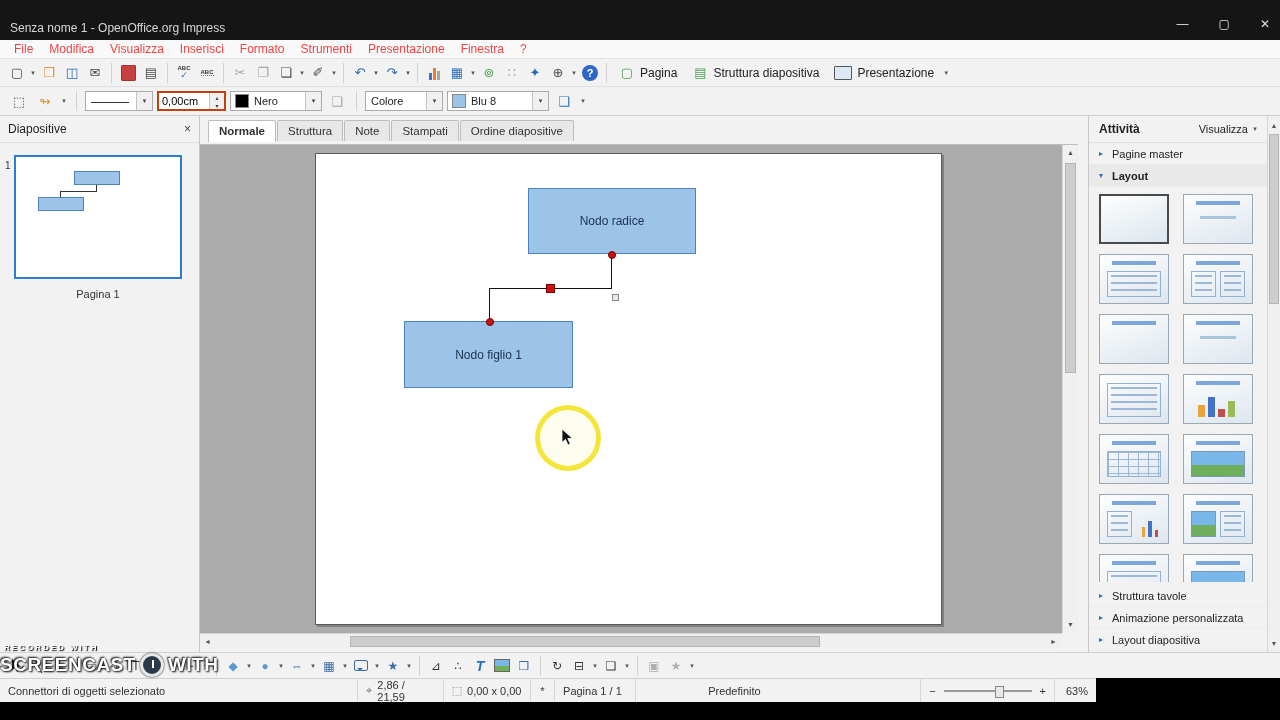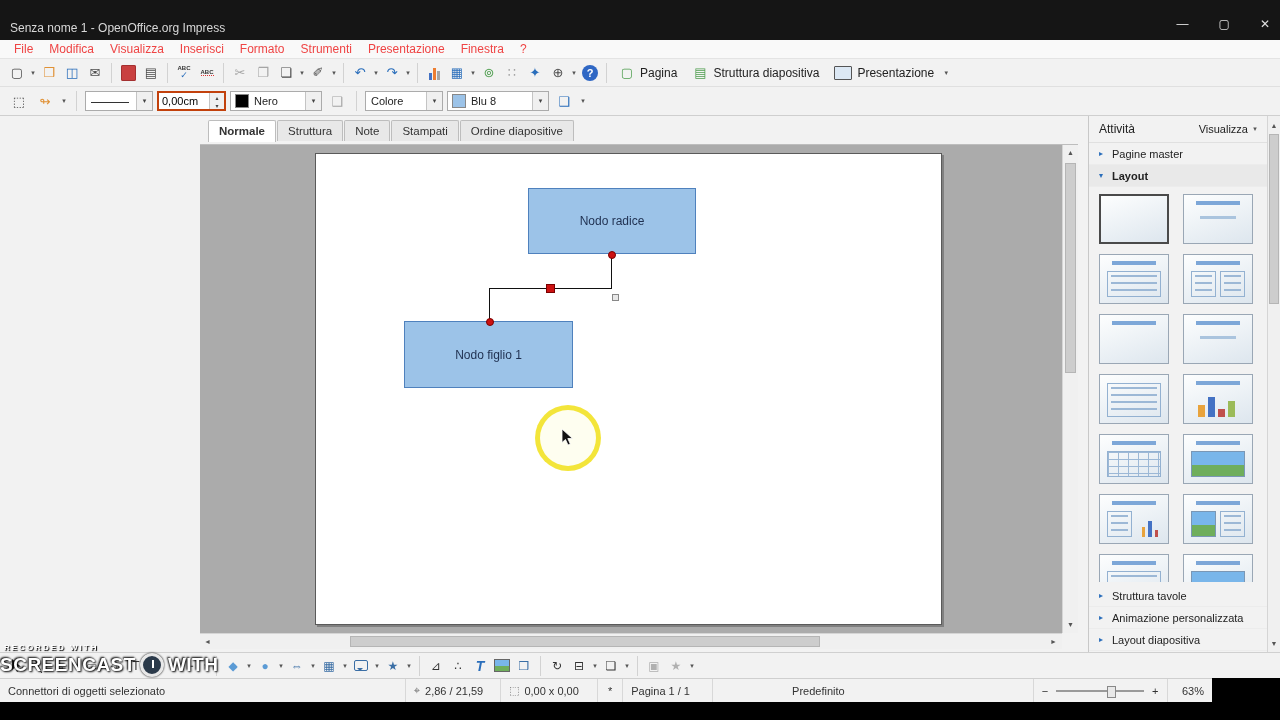--- a/index.html
+++ b/index.html
@@ -61,21 +61,21 @@
   .handle-gray{position:absolute;width:5px;height:5px;background:#e8e8e8;border:1px solid #888;}
   .halo{position:absolute;width:56px;height:56px;border-radius:50%;border:5px solid rgba(242,228,48,0.95);background:rgba(252,248,170,0.18);}
   
   .vscroll{position:absolute;left:862px;top:29px;width:16px;height:488px;background:#f0f0f0;border-left:1px solid #d5d5d5;box-sizing:border-box;}
   .hscroll{position:absolute;left:0;top:517px;width:862px;height:16px;background:#f0f0f0;border-top:1px solid #d5d5d5;box-sizing:border-box;}
   .sc-btn{position:absolute;width:15px;height:15px;display:flex;align-items:center;justify-content:center;font-size:7px;color:#555;background:#f0f0f0;}
   .sc-thumb{position:absolute;background:#cdcdcd;border:1px solid #b5b5b5;box-sizing:border-box;}
   
   .tasks-panel{position:absolute;left:1088px;top:0;width:192px;height:536px;background:#f2f2f2;border-left:1px solid #c8c8c8;box-sizing:border-box;}
   .tasks-head{height:26px;display:flex;align-items:center;padding:0 6px 0 10px;font-size:12px;border-bottom:1px solid #e0e0e0;}
-  .tasks-head .t{font-weight:normal;color:#222;}
+  .tasks-head .t{font-weight:bold;color:#222;}
   .tasks-head .view{margin-left:auto;display:flex;align-items:center;gap:3px;font-size:11px;color:#222;}
   .tp-row{height:21px;display:flex;align-items:center;gap:5px;padding:0 10px;font-size:11px;color:#222;border-bottom:1px solid #ececec;}
   .tp-row .tri{font-size:8px;color:#2a6ebb;width:8px;}
   .tp-row.bold{font-weight:bold;background:#e9e9e9;}
   .layout-grid{position:absolute;left:10px;top:78px;width:158px;height:388px;overflow:hidden;}
   .lt{position:absolute;width:70px;height:50px;background:linear-gradient(160deg,#fdfefe,#dde6ee);border:1px solid #9aa7b5;box-sizing:border-box;}
   .lt.sel{border:2px solid #4a4a4a;}
   .t-title{position:absolute;top:6px;left:12px;right:12px;height:4px;background:#7da7d8;}
   .t-sub{position:absolute;top:21px;left:16px;right:16px;height:3px;background:#aac4de;}
   .t-lines{position:absolute;top:16px;left:7px;right:7px;bottom:6px;border:1px solid #93b1d1;background:repeating-linear-gradient(to bottom,#9cb8d6 0 2px,transparent 2px 7px);background-origin:content-box;background-clip:content-box;padding:3px;box-sizing:border-box;}
@@ -86,21 +86,21 @@
   .t-chart i{display:block;width:7px;}
   
   .drawbar{position:absolute;left:0;top:652px;width:1280px;height:26px;background:#f2f2f2;border-top:1px solid #d0d0d0;display:flex;align-items:center;padding-left:6px;box-sizing:border-box;gap:2px;}
   .dbi{min-width:20px;height:20px;display:inline-flex;align-items:center;justify-content:center;font-size:12px;color:#3a6ea5;}
   .dbi.dk{color:#333;} .dbi.gy{color:#b0b0b0;}
   .bubble{width:12px;height:9px;border:1.5px solid #3a6ea5;border-radius:2px;position:relative;display:inline-block;}
   .bubble::after{content:"";position:absolute;left:2px;bottom:-4px;border:3px solid transparent;border-top-color:#3a6ea5;}
   .pic-ic{width:14px;height:11px;background:linear-gradient(#79b6ea 0 55%,#6fae5c 55% 100%);border:1px solid #666;display:inline-block;}
   .fontwork-a{font-size:14px;font-weight:bold;font-style:italic;color:#2a6ebb;}
   
-  .statusbar{position:absolute;left:0;top:678px;width:1212px;height:24px;background:#f2f2f2;border-top:1px solid #cfcfcf;display:flex;align-items:center;font-size:11px;color:#333;box-sizing:border-box;}
+  .statusbar{position:absolute;left:0;top:678px;width:1096px;height:24px;background:#f2f2f2;border-top:1px solid #cfcfcf;display:flex;align-items:center;font-size:11px;color:#333;box-sizing:border-box;}
   .sb-cell{height:100%;display:flex;align-items:center;padding:0 8px;border-right:1px solid #d8d8d8;box-sizing:border-box;gap:5px;}
   .zoom-track{width:88px;height:2px;background:#9a9a9a;position:relative;}
   .zoom-thumb{position:absolute;left:58%;top:-4px;width:7px;height:10px;background:#e8e8e8;border:1px solid #888;}
   .bottomblack{position:absolute;left:0;top:702px;width:1280px;height:18px;background:#000;}
   
   .watermark{position:absolute;left:0px;top:643px;width:230px;height:52px;z-index:60;color:#fff;pointer-events:none;}
   .wm-top{font-size:8px;letter-spacing:2px;font-weight:bold;text-shadow:1px 1px 1px #000;padding-left:4px;}
   .wm-row{display:flex;align-items:center;gap:4px;margin-top:1px;}
   .wm-big{font-size:19px;font-weight:bold;letter-spacing:0.5px;text-shadow:1px 1px 2px #000,-1px -1px 2px #000;}
   .wm-logo{width:24px;height:24px;border-radius:50%;background:#2b3a4a;border:3px solid #e8e8e8;box-shadow:0 0 2px #000;position:relative;box-sizing:border-box;}
@@ -231,20 +231,35 @@
     <span class="swatch" style="background:#9cc3e8"></span>
     <span class="txt" style="flex:1">Blu 8</span>
     <span class="arrow">▾</span>
   </span>
   <span class="tbi blue">❑</span>
   <span class="dd">▾</span>
 </div>
 
 <div class="main">
 
+  <div class="slides-panel">
+    <div class="panel-head">
+      <span>Diapositive</span>
+      <span class="x">×</span>
+    </div>
+    <span class="slide-num">1</span>
+    <div class="slide-thumb">
+      <div class="mini-node" style="left:58px;top:14px;width:46px;height:14px"></div>
+      <div class="mini-node" style="left:22px;top:40px;width:46px;height:14px"></div>
+      <div class="mini-line" style="left:80px;top:28px;width:1px;height:6px"></div>
+      <div class="mini-line" style="left:44px;top:34px;width:37px;height:1px"></div>
+      <div class="mini-line" style="left:44px;top:34px;width:1px;height:6px"></div>
+    </div>
+    <div class="page-label">Pagina 1</div>
+  </div>
 
   <div class="center">
     <div class="tabsbar">
       <span class="tab active">Normale</span>
       <span class="tab">Struttura</span>
       <span class="tab">Note</span>
       <span class="tab">Stampati</span>
       <span class="tab">Ordine diapositive</span>
     </div>
 

